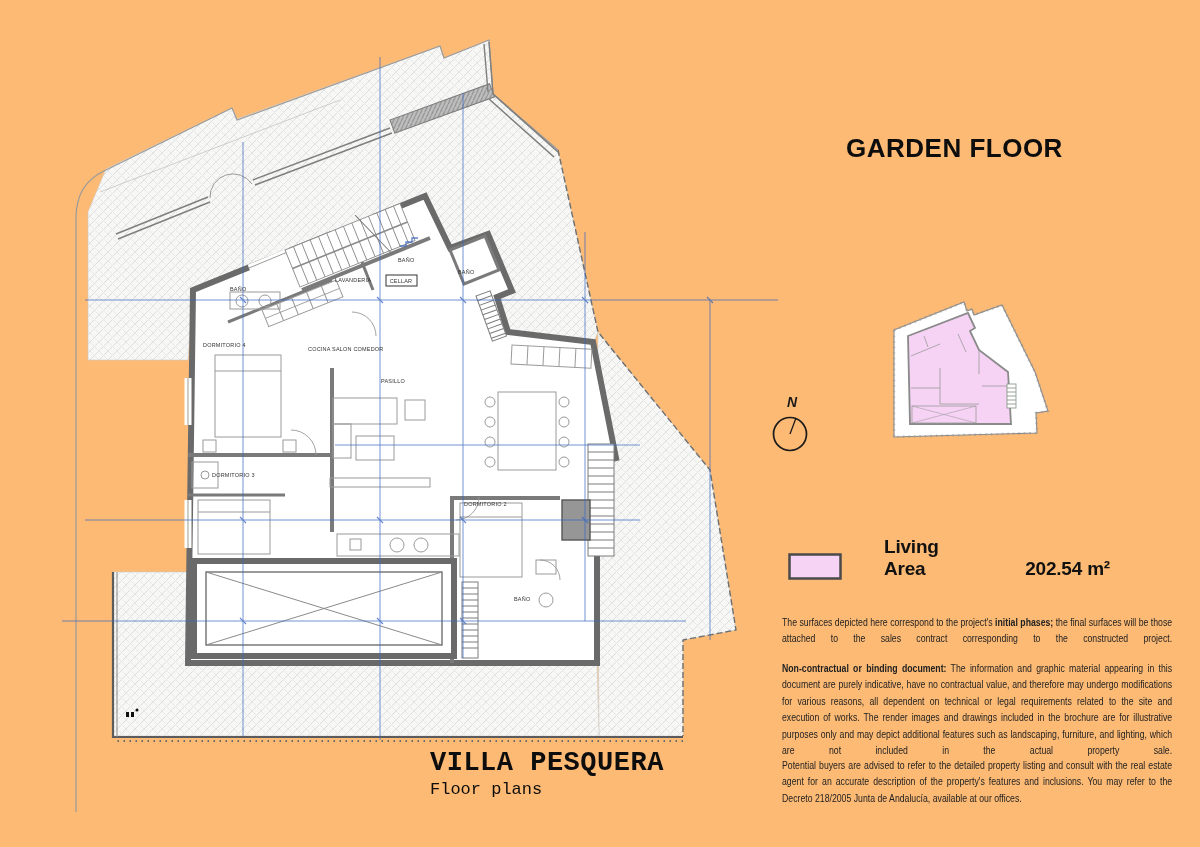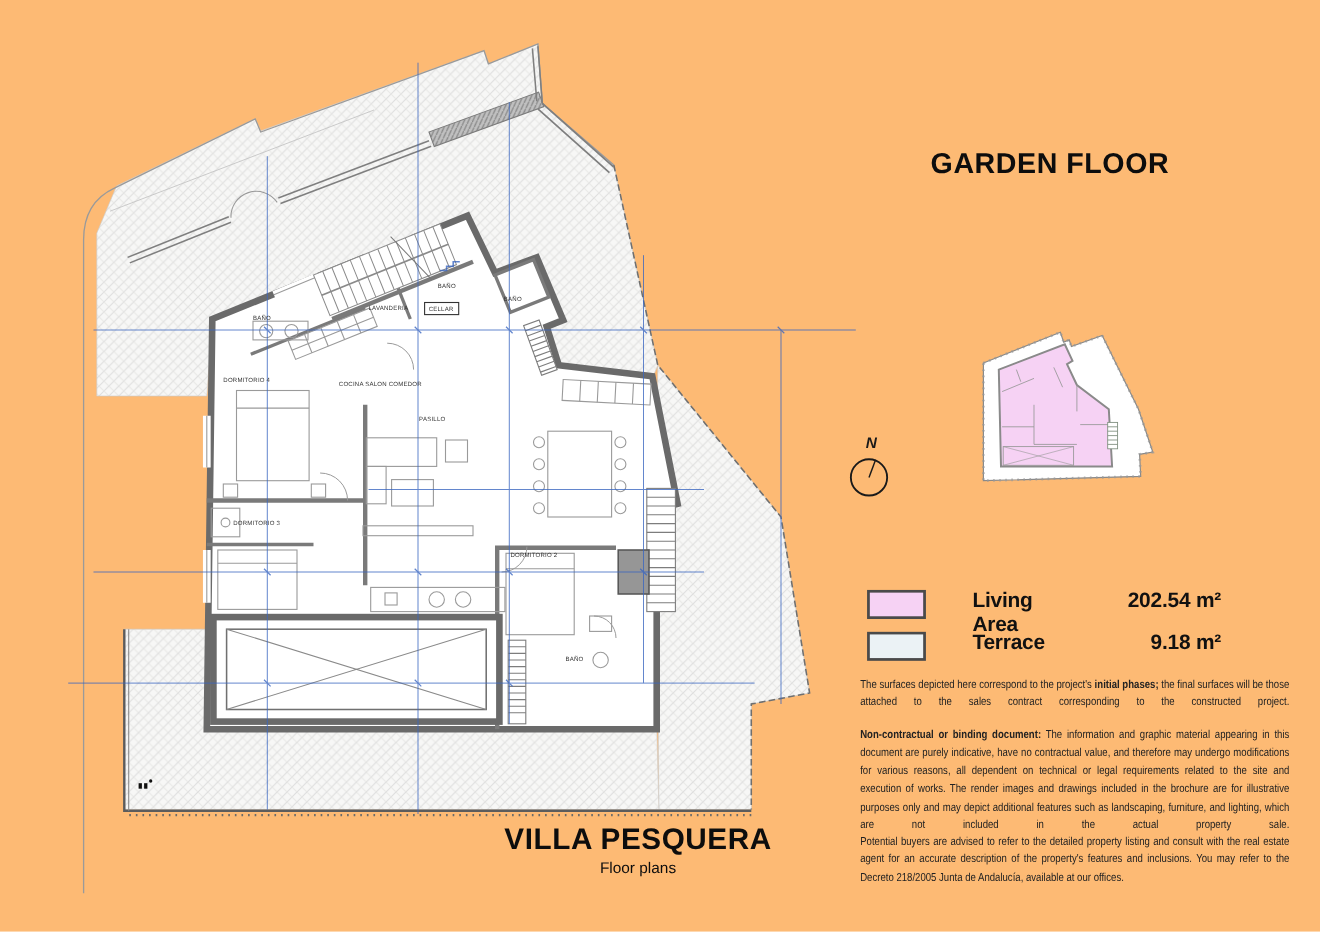--- a/index.html
+++ b/index.html
@@ -1,30 +1,30 @@
 <!DOCTYPE html>
 <html><head>
 <meta charset="utf-8">
 <style>
   html,body{margin:0;padding:0;background:#ffffff;}
   .page{position:relative;width:1200px;height:847px;background:#fdba74;overflow:hidden;
         font-family:"Liberation Sans",sans-serif;color:#111;}
   .abs{position:absolute;}
   .floor-title{left:846px;top:133px;font-size:26px;font-weight:bold;letter-spacing:.5px;color:#0d0d0d;}
   .legend-heading{left:781px;top:496px;font-size:20px;font-weight:bold;letter-spacing:-.2px;color:#0d0d0d;}
-  .legend-row{left:788px;display:flex;align-items:flex-start;}
+  .legend-row{left:788px;display:flex;align-items:flex-end;}
   .legend-row .sw{width:54px;height:27px;display:block;}
   .legend-row .lab{margin-left:42px;width:100px;font-size:19px;font-weight:bold;letter-spacing:-.2px;}
   .legend-row .val{width:86px;text-align:right;font-size:19px;font-weight:bold;letter-spacing:-.2px;margin-left:40px;}
   .smalltext{width:470px;transform:scaleX(.83);transform-origin:0 0;font-size:10.5px;
              line-height:1.56;text-align:justify;color:#222;}
   .jlast{text-align-last:justify;}
-  .proj{left:430px;top:748px;width:300px;text-align:center;}
+  .proj{left:430px;top:748px;width:300px;text-align:left;font-family:Liberation Mono, monospace;}
   .proj .t1{font-size:27px;font-weight:bold;letter-spacing:.5px;color:#0d0d0d;}
-  .proj .t2{font-size:14px;margin-top:2px;color:#0d0d0d;}
+  .proj .t2{font-size:17px;margin-top:2px;color:#0d0d0d;}
   svg text.rl{font-size:5.5px;fill:#333;letter-spacing:.2px;font-family:"Liberation Sans",sans-serif;}
 </style>
 </head>
 <body>
 
 <div class="page">
 
   <svg class="abs" style="left:0;top:0" width="790" height="847" viewBox="0 0 790 847">
     <defs>
       <pattern id="weave" width="9" height="9" patternUnits="userSpaceOnUse">
@@ -229,27 +229,20 @@
   </svg>
 
 
   <div class="abs legend-row" style="top:536px">
     <svg class="sw" width="54" height="27" viewBox="0 0 54 27">
       <rect x="1.5" y="1.5" width="51" height="24" stroke="#4a4a4a" stroke-width="2.5" fill="#f6d2f4"></rect>
     </svg>
     <span class="lab">Living Area</span>
     <span class="val">202.54 m²</span>
   </div>
-  <div class="abs legend-row" style="top:574px">
-    <svg class="sw" width="54" height="27" viewBox="0 0 54 27">
-      <rect x="1.5" y="1.5" width="51" height="24" stroke="#4a4a4a" stroke-width="2.5" fill="#ebf2f5"></rect>
-    </svg>
-    <span class="lab">Terrace</span>
-    <span class="val">9.18 m²</span>
-  </div>
 
   <div class="abs smalltext jlast" style="left:782px;top:614px"><span>The surfaces depicted here correspond to the project's </span><b>initial phases;</b><span> the final surfaces will be those attached to the sales contract corresponding to the constructed project.</span></div>
 
   <div class="abs smalltext jlast" style="left:782px;top:660px"><b>Non-contractual or binding document:</b><span> The information and graphic material appearing in this document are purely indicative, have no contractual value, and therefore may undergo modifications for various reasons, all dependent on technical or legal requirements related to the site and execution of works. The render images and drawings included in the brochure are for illustrative purposes only and may depict additional features such as landscaping, furniture, and lighting, which are not included in the actual property sale.</span></div>
 
   <div class="abs smalltext" style="left:782px;top:757px">Potential buyers are advised to refer to the detailed property listing and consult with the real estate agent for an accurate description of the property's features and inclusions. You may refer to the Decreto 218/2005 Junta de Andalucía, available at our offices.</div>
 
   <div class="abs proj">
     <div class="t1">VILLA PESQUERA</div>
     <div class="t2">Floor plans</div>

